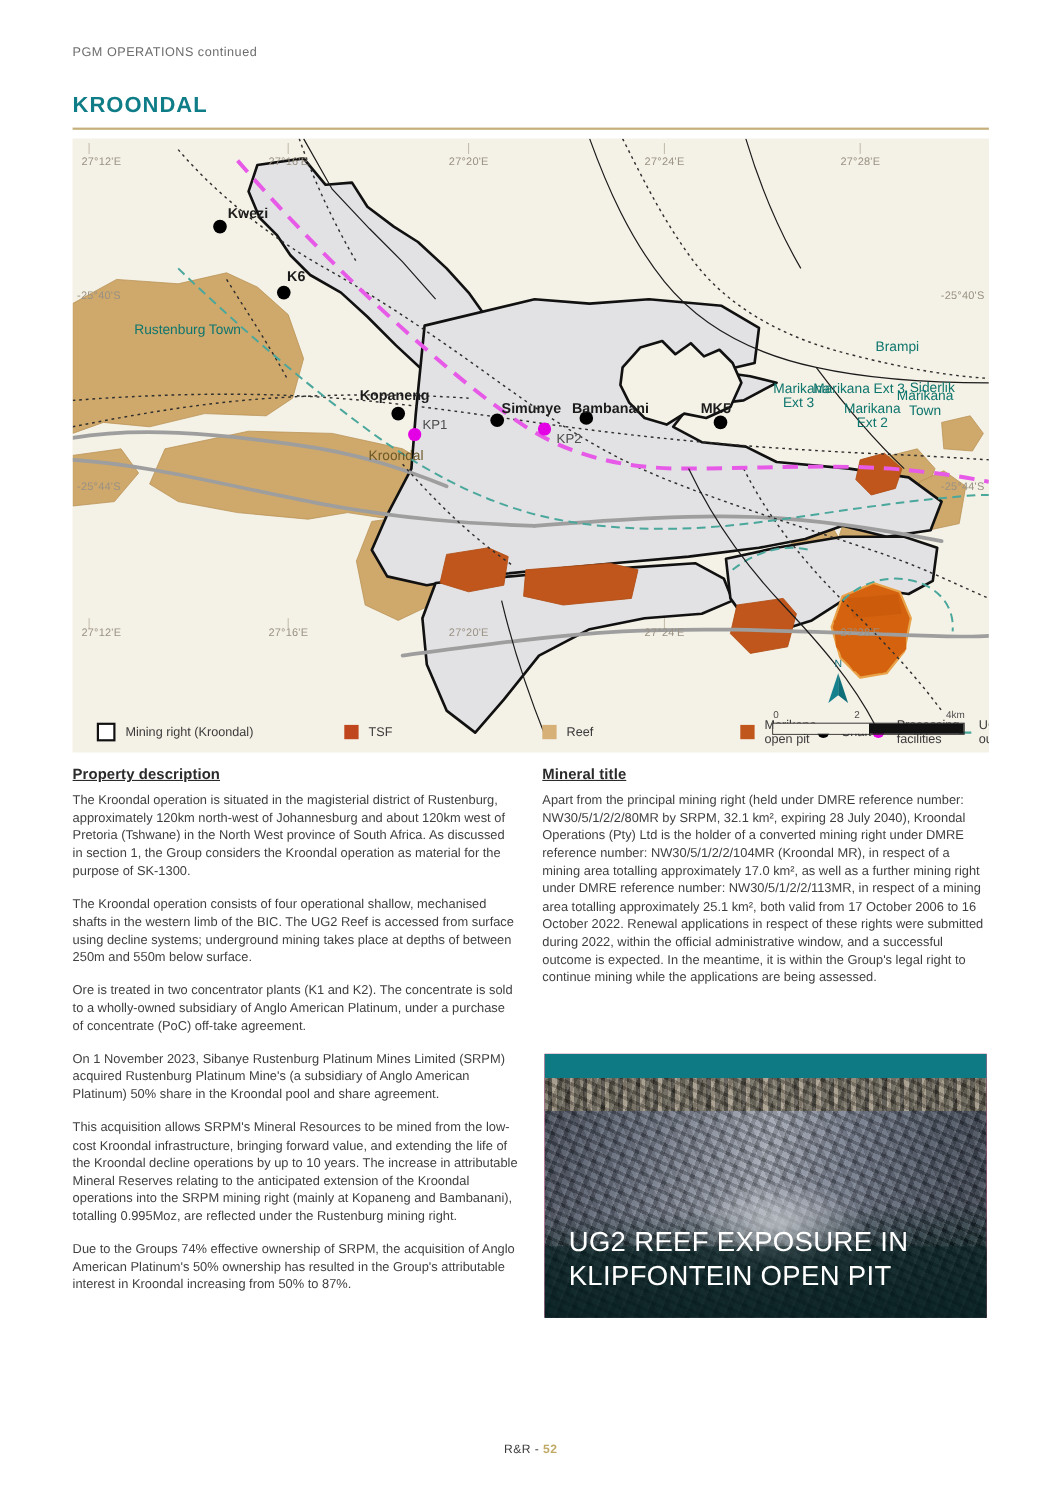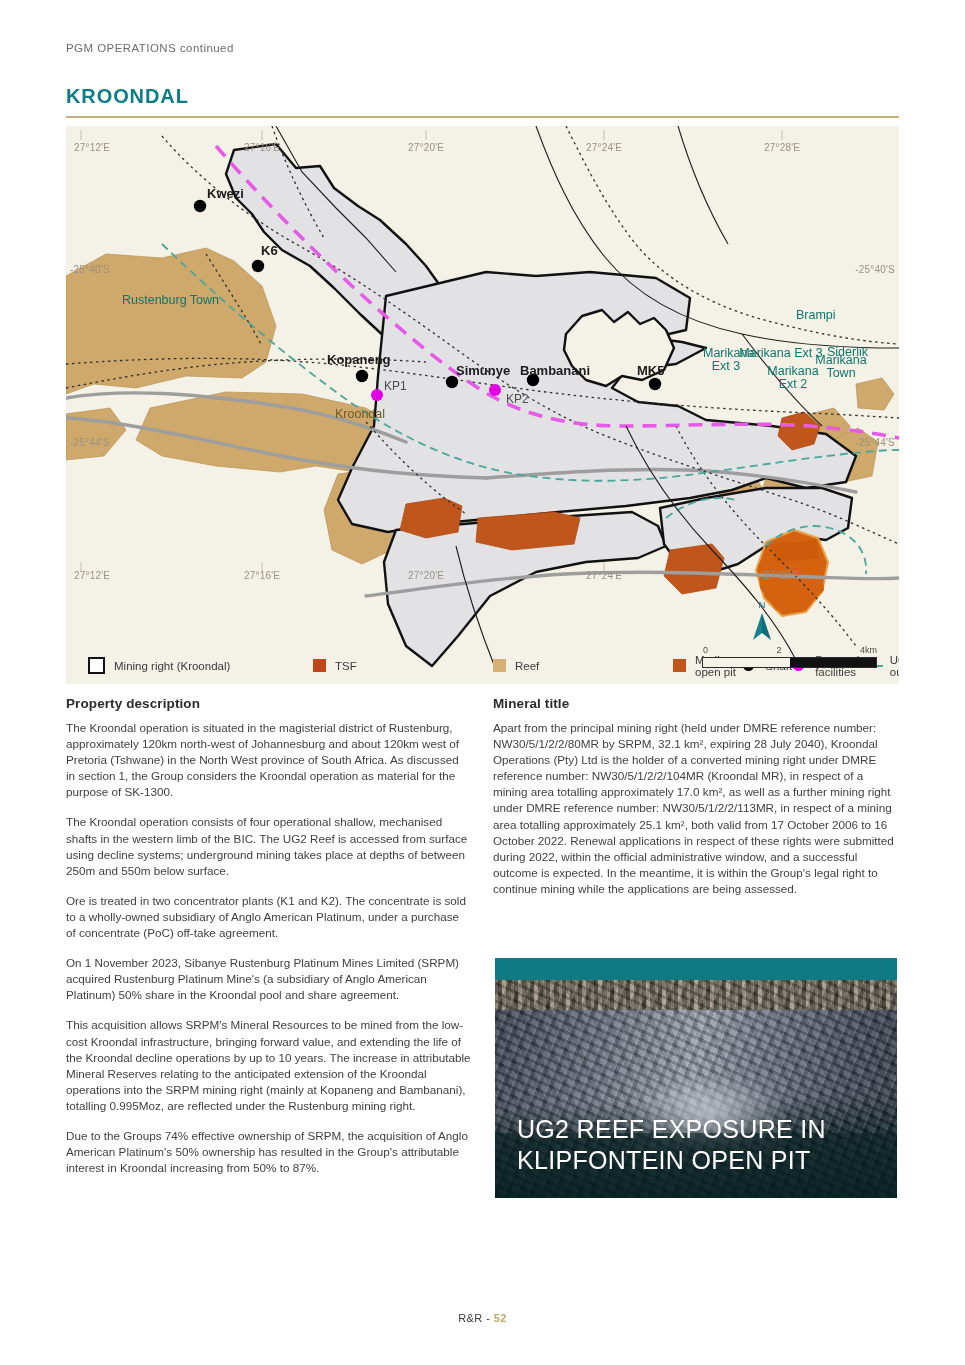--- a/index.html
+++ b/index.html
@@ -169,20 +169,21 @@
     top: 696px;
   }
   .col-left { left: 66px; }
   .col-right { left: 493px; }
   .sub-head {
     font-size: 13.5px;
     font-weight: bold;
     color: #2b2b2b;
     margin: 0 0 9px 0;
     letter-spacing: 0.1px;
+    text-decoration: underline;
   }
   .body-p {
     font-size: 11.7px;
     line-height: 16.1px;
     color: #3f3f3f;
     margin: 0 0 14px 0;
     text-align: left;
   }
   .body-p:last-child { margin-bottom: 0; }
 

